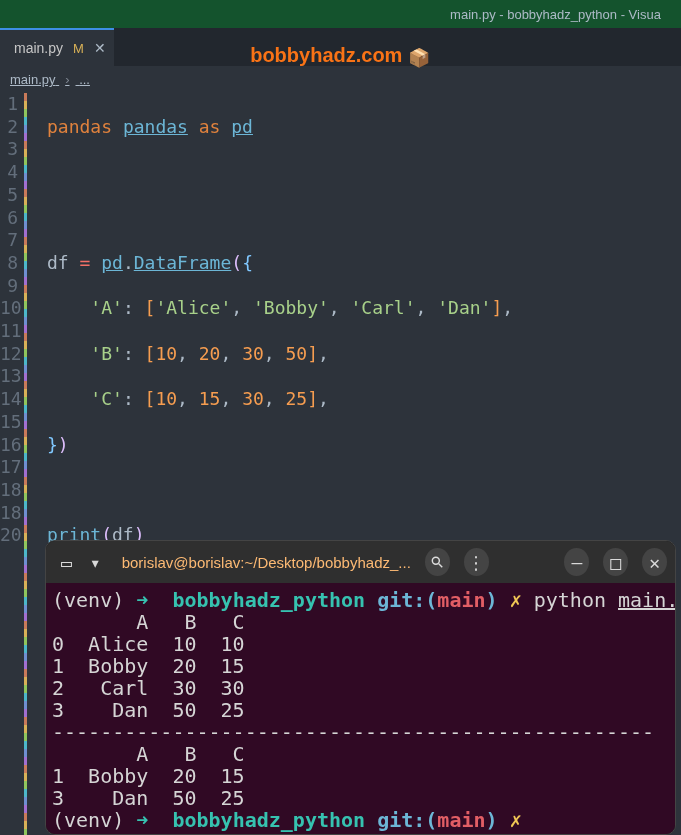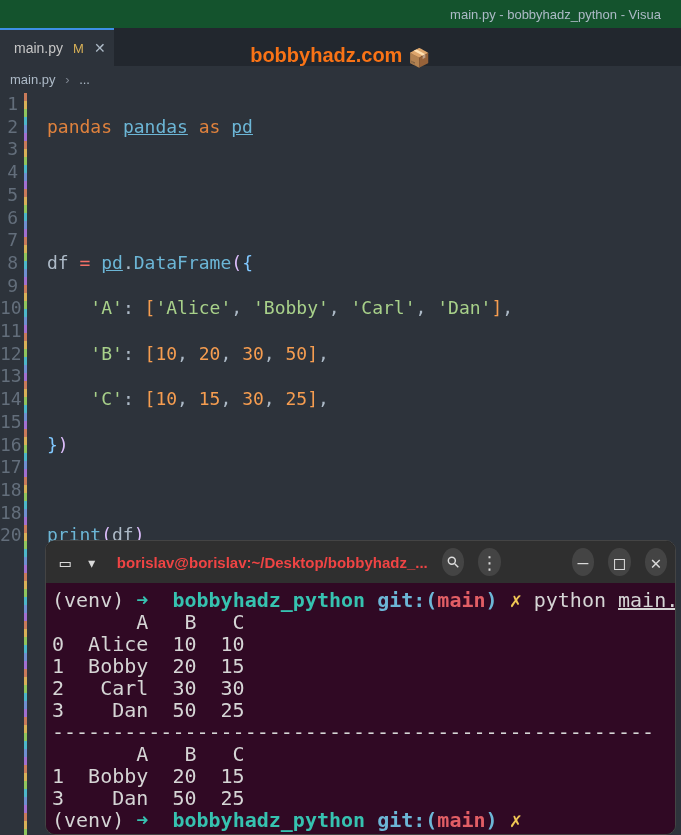--- a/index.html
+++ b/index.html
@@ -52,20 +52,21 @@
     color: #f97316;
     z-index: 2;
   }
   .box { display:inline-block; vertical-align:-2px; margin-left:6px; font-size:18px; }
   .breadcrumb {
     padding: 6px 10px 4px;
     font-size: 13px;
     font-family: sans-serif;
     color: #adbac7;
     background: #2d333b;
+    text-decoration: underline;
   }
   .breadcrumb .sep { margin: 0 6px; color: #7d8590; }
   .editor {
     display: flex;
     font-size: 18px;
     line-height: 22.7px;
     padding-top: 2px;
   }
   .gutter {
     width: 24px;
@@ -82,21 +83,21 @@
       #c97a5a 0 8px, #d8b157 8px 16px, #8fc65c 16px 24px, #4cb7c9 24px 32px, #6f8fd1 32px 40px, #a26fd1 40px 48px);
     margin-right: 2px;
   }
   .code { padding-left: 18px; white-space: pre; }
   .kw { color: #e0823d; }
   .mod { color: #6cb6d6; text-decoration: underline; text-decoration-color: #6cb6d6; }
   .as { color: #e0823d; text-align: center; }
   .var { color: #adbac7; }
   .op   { color: #f47067; }
   .punc { color: #adbac7; }
-  .cls  { color: #6cb6d6; }
+  .cls  { color: #6cb6d6; text-decoration: underline; }
   .brk1 { color: #dcbdfb; }
   .brk2 { color: #80c8ff; }
   .brk3 { color: #f69d50; }
   .str  { color: #a8d18a; }
   .num  { color: #f69d50; }
   .call { color: #6cb6d6; }
   .cmt  { color: #768390; }
 
   .terminal-wrap {
     position: absolute;
@@ -113,21 +114,21 @@
     display: flex; align-items: center;
     padding: 0 8px; gap: 14px;
   }
   .term-btn {
     width: 28px; height: 28px;
     display:flex; align-items:center; justify-content:center;
     color:#d9d9d9;
     border-radius: 4px;
   }
   .term-btn.circle { background:#444; border-radius:50%; }
-  .term-title { flex:1; color:#ef4444; font-size:15px; font-family:sans-serif; font-weight:700; }
+  .term-title { flex:1; color:#fdba74; font-size:15px; font-family:sans-serif; font-weight:400; }
   .term-spacer { width: 54px; }
   .term-body {
     flex:1;
     padding: 6px 6px;
     font-size: 20px;
     line-height: 22px;
     white-space: pre;
     font-family: 'Consolas', 'Monaco', monospace;
     color:#d5d5d5;
     background:#300924;

